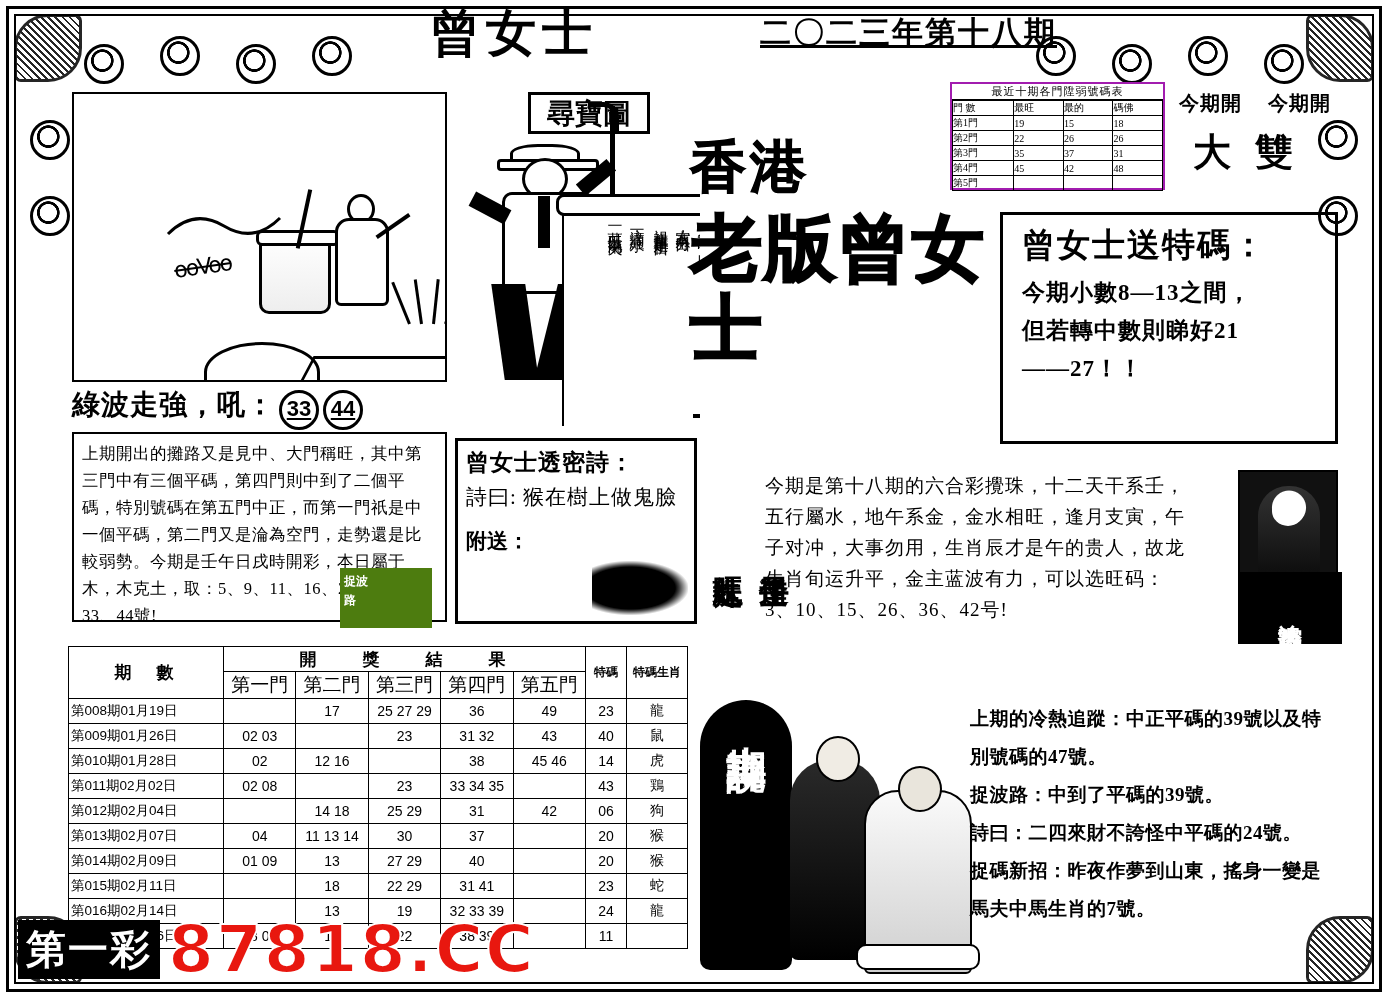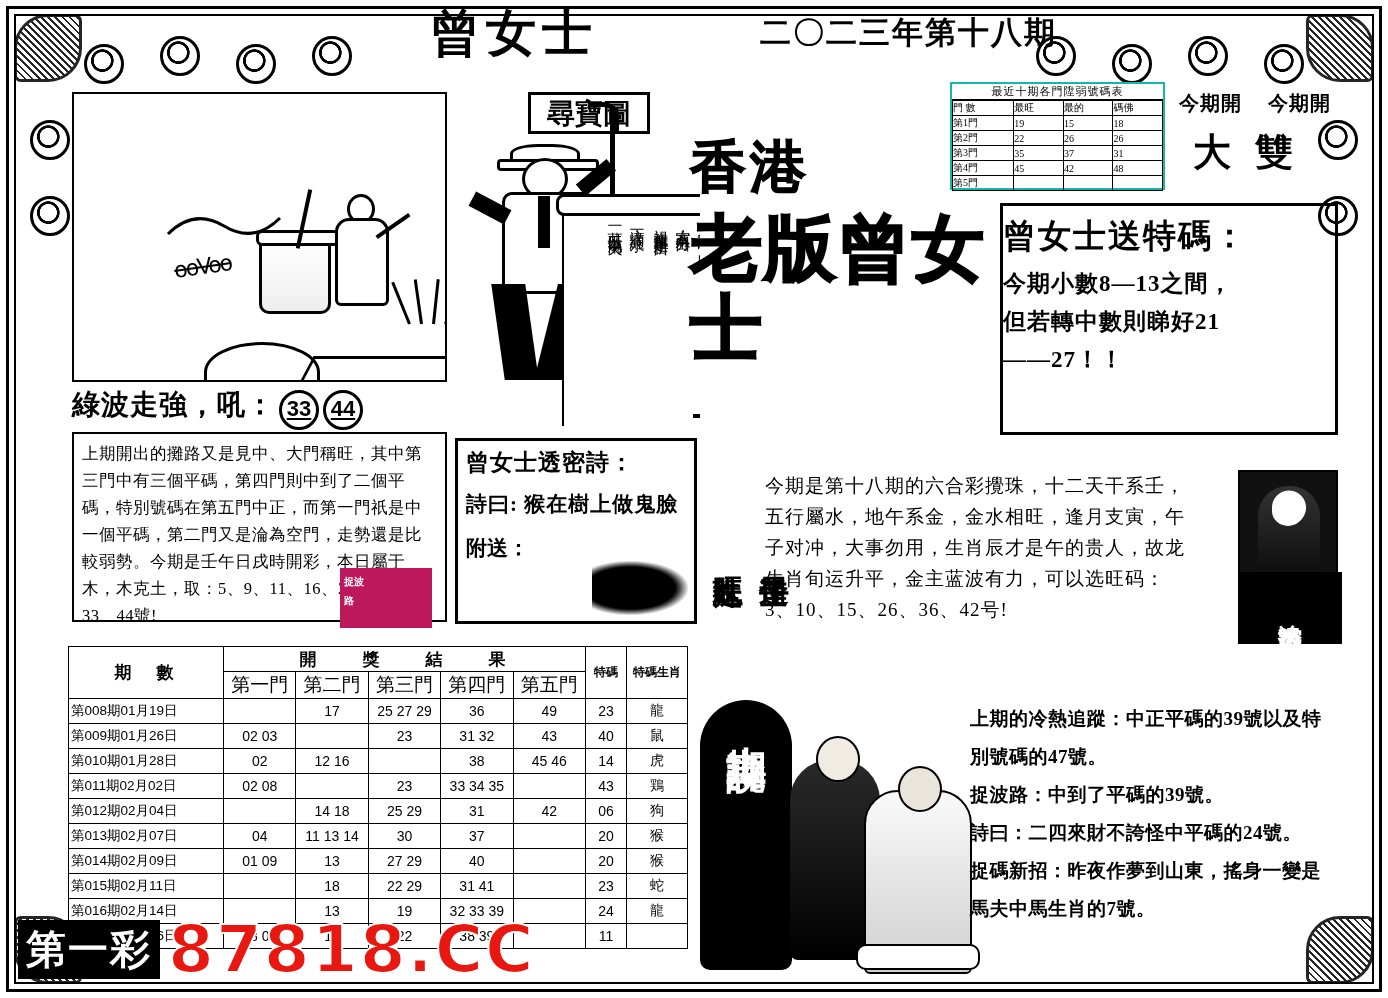--- a/index.html
+++ b/index.html
@@ -39,20 +39,21 @@
   
   .masthead{position:absolute;left:430px;top:4px;width:700px;height:62px;}
   .masthead .title{
     font-family:"DejaVu Sans", sans-serif;
     font-weight:bold;font-size:50px;letter-spacing:6px;line-height:58px;
   }
   .masthead .issue{
     position:absolute;left:330px;top:8px;
     font-size:31px;letter-spacing:2px;font-weight:bold;
     font-family:"Liberation Serif",serif;
+    text-decoration:underline;
   }
 
   
   .panel{position:absolute;box-sizing:border-box;}
   .bx{border:3px solid #000;}
 
   
   #pic-panel{left:72px;top:92px;width:375px;height:290px;border:2px solid #000;background:#fff;overflow:hidden;}
   .sketch{position:absolute;}
   .pot{
@@ -79,22 +80,22 @@
   #greenwave .txt{font-family:"DejaVu Sans",sans-serif;font-weight:bold;font-size:28px;letter-spacing:1px;}
   .circle-num{
     display:inline-block;width:34px;height:34px;line-height:32px;border:3px solid #000;border-radius:50%;
     text-align:center;font-size:22px;font-weight:bold;font-family:"Liberation Sans",sans-serif;vertical-align:middle;text-decoration:underline;
   }
 
   
   #left-article{left:72px;top:432px;width:375px;height:190px;font-size:16.5px;line-height:27px;letter-spacing:.5px;}
 
   .stamp{
-    position:absolute;left:340px;top:568px;width:92px;height:60px;background:#be185d;color:#fff;
-    font-size:10px;line-height:19px;padding:4px 2px 0 4px;box-sizing:border-box;font-weight:bold;
+    position:absolute;left:340px;top:568px;width:92px;height:60px;background:#4d7c0f;color:#fff;
+    font-size:12px;line-height:19px;padding:4px 2px 0 4px;box-sizing:border-box;font-weight:bold;
   }
   .stamp .wh{display:block;width:26px;}
 
   
   #xunbao{left:528px;top:92px;width:122px;height:42px;border:3px solid #000;text-align:center;}
   #xunbao span{font-size:28px;font-weight:bold;line-height:38px;font-family:"DejaVu Sans",sans-serif;}
 
   
   #scroll-art{left:450px;top:96px;width:250px;height:330px;overflow:hidden;}
   .sc-man .hat{position:absolute;left:60px;top:48px;width:64px;height:18px;border:3px solid #000;border-radius:40% 40% 6px 6px;}
@@ -127,39 +128,39 @@
     font-family:"DejaVu Sans",sans-serif;font-weight:bold;font-size:56px;letter-spacing:4px;
     -webkit-text-stroke:1px #000;
   }
   .brush-sub{font-family:"DejaVu Sans",sans-serif;font-weight:bold;font-size:31px;letter-spacing:2px;margin-top:-6px;}
   .brush-big{
     font-family:"DejaVu Sans",sans-serif;font-weight:bold;font-size:72px;letter-spacing:2px;line-height:80px;margin-top:2px;
     -webkit-text-stroke:2px #000;
   }
 
   
-  #mini-table{left:950px;top:82px;width:215px;height:108px;border:2px solid #14b8a6;font-size:10px;}
+  #mini-table{left:950px;top:82px;width:215px;height:108px;border:2px solid #a21caf;font-size:10px;}
   #mini-table .cap{text-align:center;font-size:11px;border-bottom:1px solid #000;height:15px;line-height:15px;letter-spacing:1px;}
   #mini-table table{border-collapse:collapse;width:100%;font-size:10px;}
   #mini-table td,#mini-table th{border:1px solid #000;text-align:left;height:14px;padding:0;font-weight:normal;}
 
   
   #open-now{left:1175px;top:90px;width:160px;height:100px;text-align:center;}
   #open-now .lbl{font-size:20px;letter-spacing:1px;font-weight:bold;}
   #open-now .vals{font-size:38px;font-weight:bold;letter-spacing:24px;margin-top:10px;font-family:"DejaVu Sans",sans-serif;}
 
   
-  #special-box{left:1000px;top:203px;width:338px;height:232px;border:3px solid #000;padding:8px 0;box-sizing:border-box;}
+  #special-box{left:1000px;top:212px;width:338px;height:232px;border:3px solid #000;padding:8px 19px;box-sizing:border-box;}
   #special-box .hd{font-family:"DejaVu Sans",sans-serif;font-weight:bold;font-size:33px;letter-spacing:2px;margin-bottom:6px;}
   #special-box .ln{font-size:23px;line-height:38px;letter-spacing:1px;font-weight:bold;}
 
   
   #poem-box{left:455px;top:438px;width:242px;height:186px;border:3px solid #000;padding:6px 8px;box-sizing:border-box;}
   #poem-box .hd{font-size:23px;font-weight:bold;letter-spacing:1px;}
-  #poem-box .ln{font-size:21px;font-weight:bold;margin-top:12px;letter-spacing:1px;}
+  #poem-box .ln{font-size:21px;font-weight:normal;margin-top:5px;letter-spacing:1px;}
   #poem-box .fu{font-size:21px;font-weight:bold;margin-top:16px;}
   .ink-blob{position:absolute;right:6px;bottom:6px;width:96px;height:54px;background:radial-gradient(ellipse at 40% 50%,#000 0 55%,rgba(0,0,0,.75) 60%,transparent 72%);}
 
   
   #vert-red{left:706px;top:470px;width:42px;height:165px;font-size:30px;font-weight:bold;line-height:40px;text-align:center;
     writing-mode:vertical-rl;text-orientation:upright;}
   #vert-black{left:752px;top:470px;width:42px;height:165px;font-size:30px;font-weight:bold;line-height:40px;text-align:center;
     writing-mode:vertical-rl;text-orientation:upright;}
 
   

